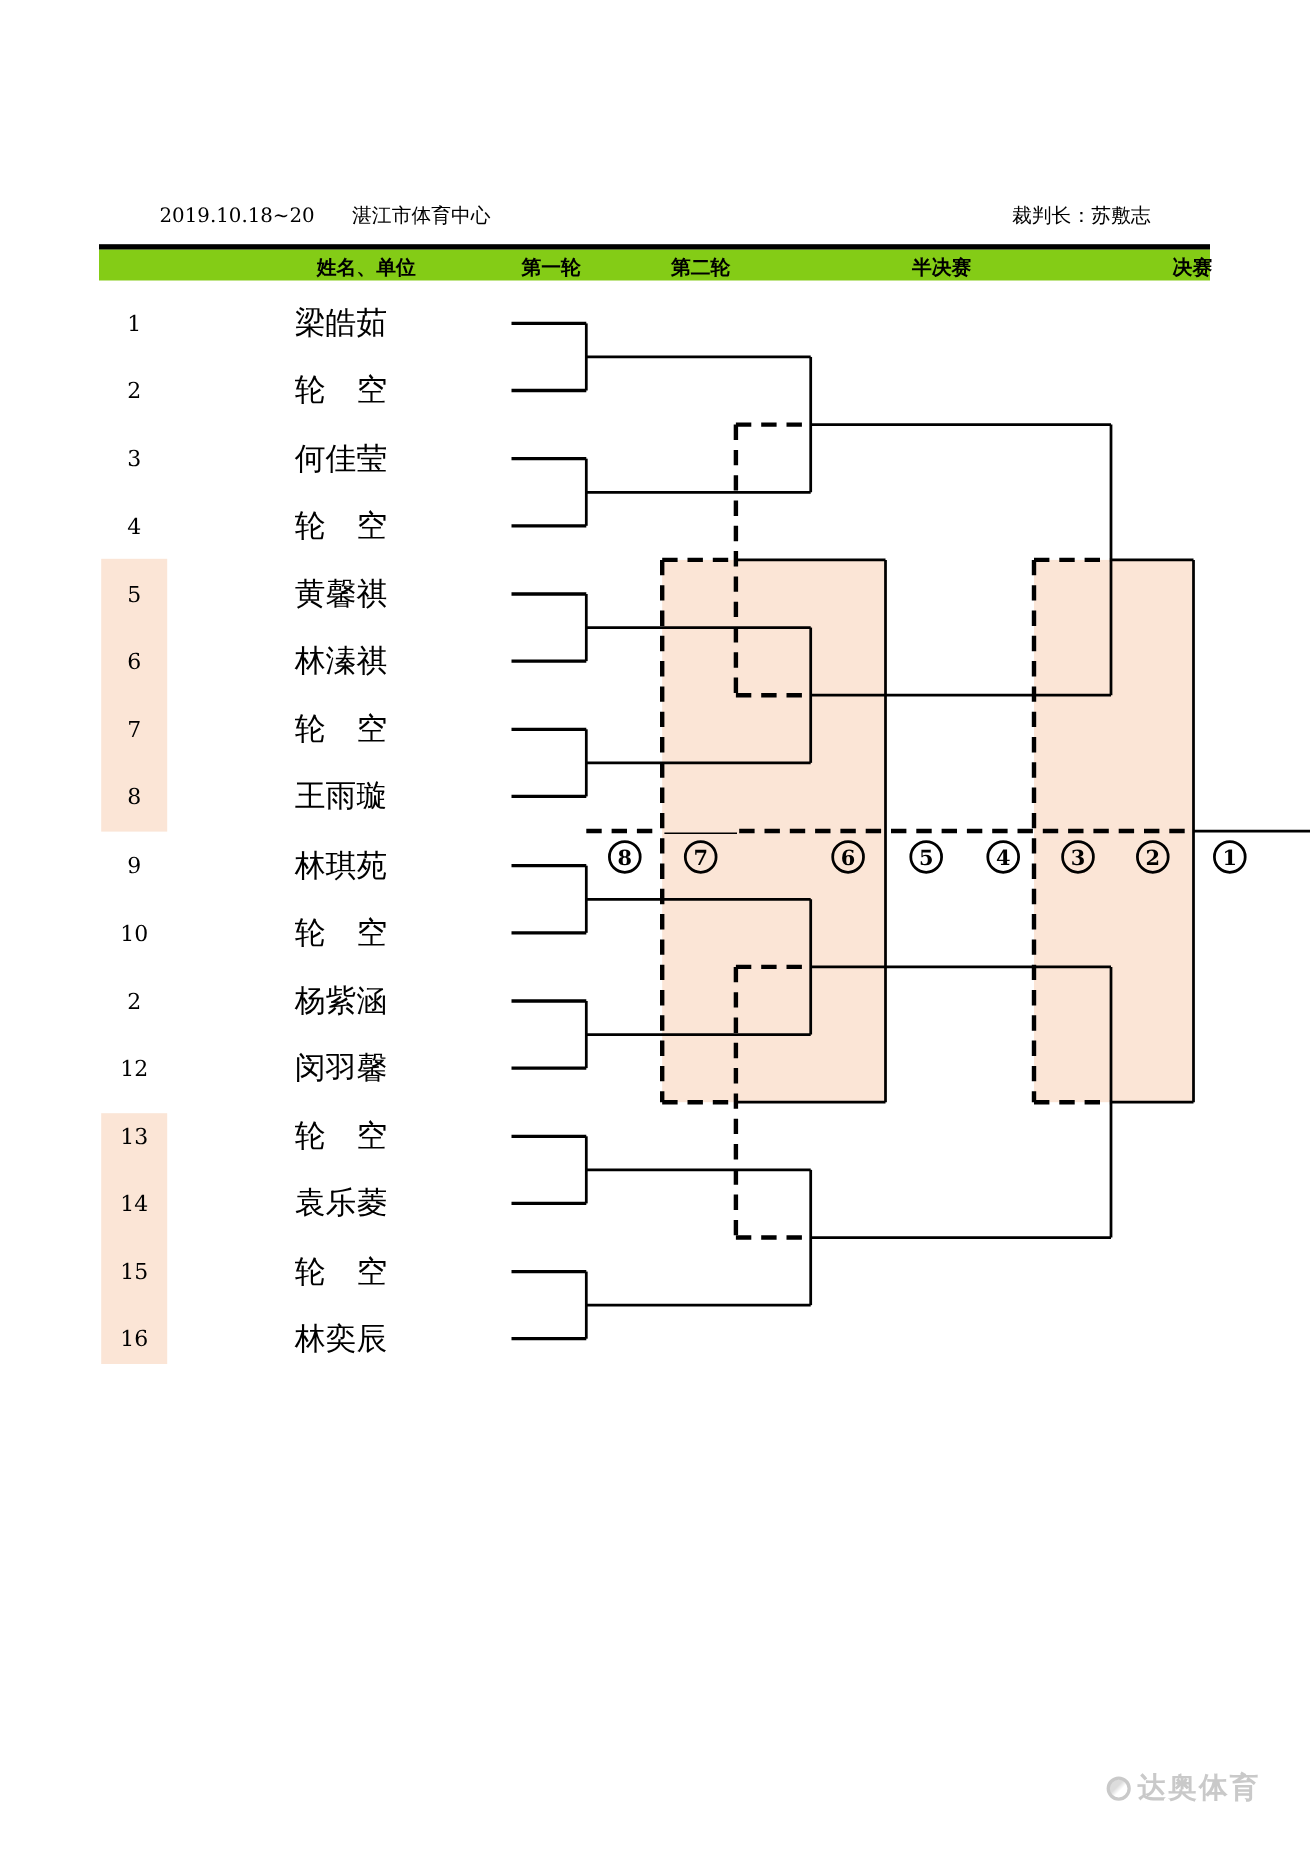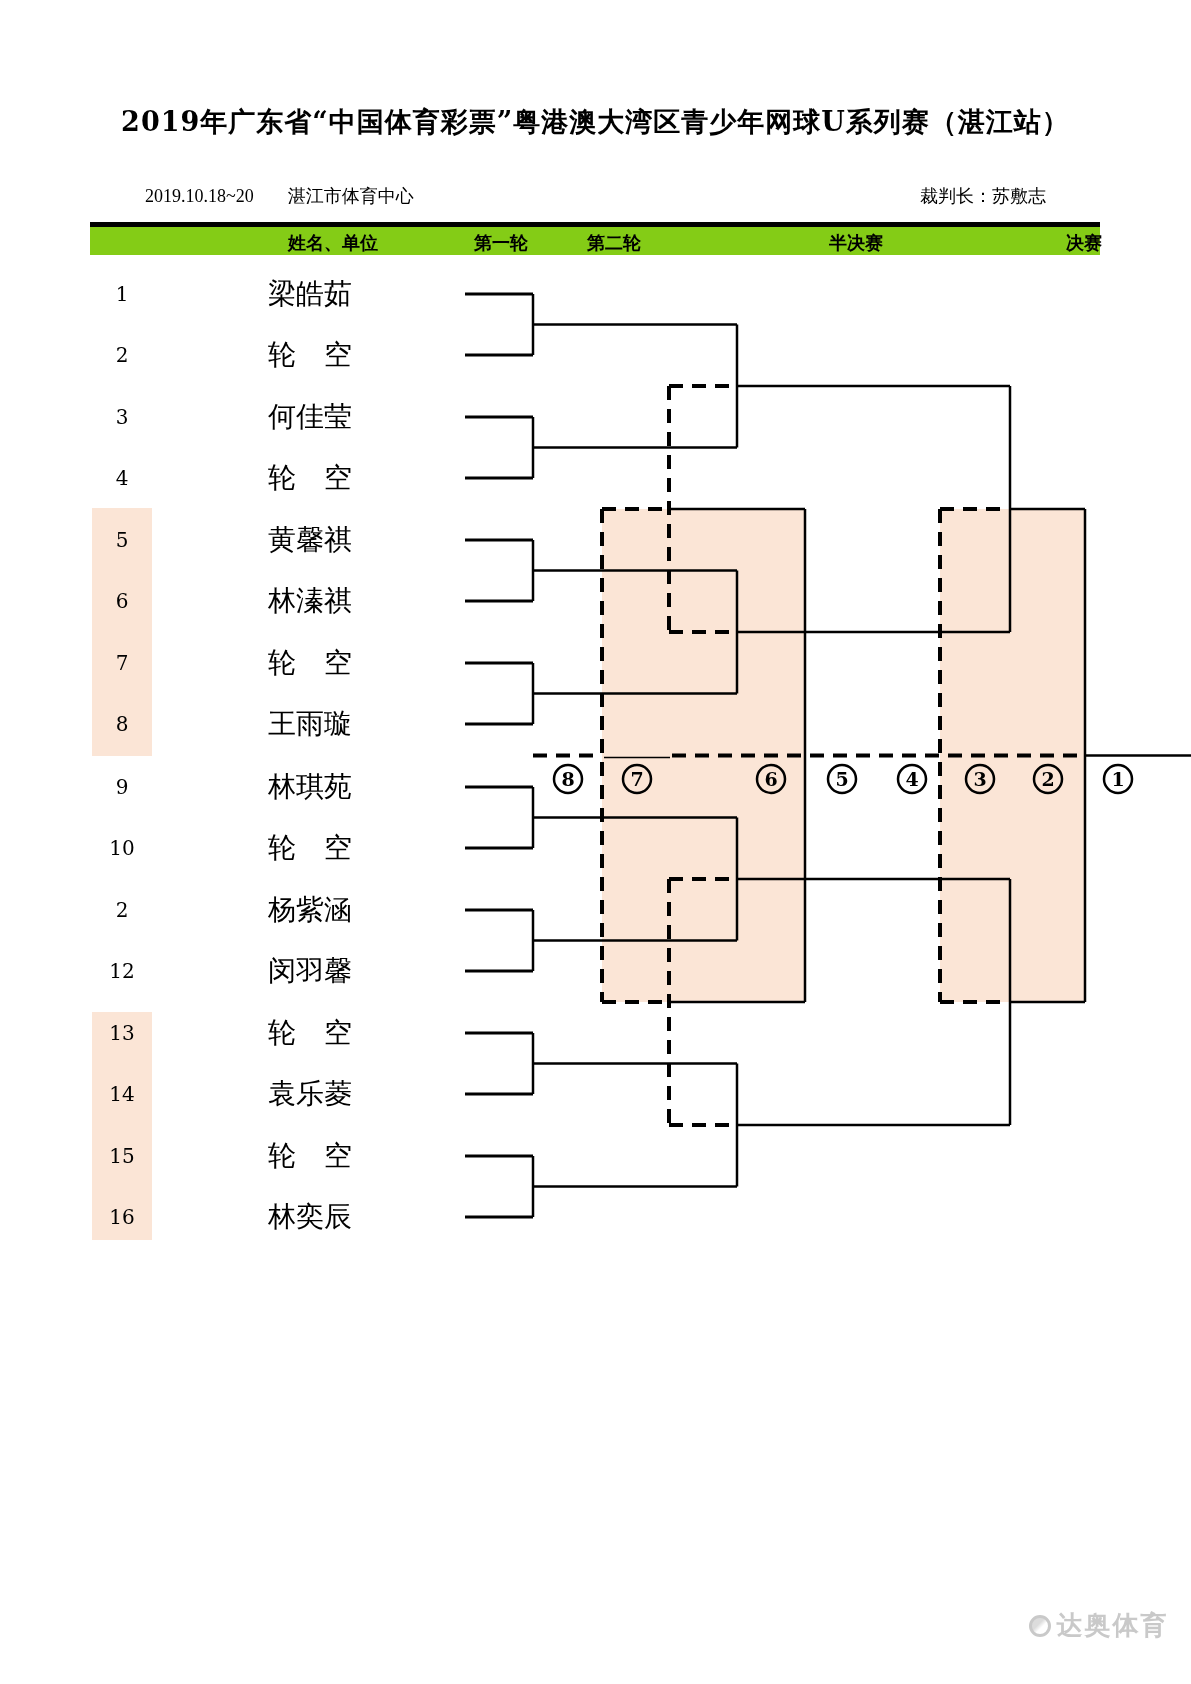--- a/index.html
+++ b/index.html
@@ -14,21 +14,21 @@
   .abs{position:absolute;}
   .title1{
     top:104px;left:0;width:1191px;
     text-align:center;font-size:27px;font-weight:bold;
     letter-spacing:1px;white-space:nowrap;
   }
   .title2{
     top:144px;left:0;width:1191px;
     text-align:center;font-size:27px;font-weight:bold;
   }
-  .inforow{top:184px;left:0;width:1191px;height:24px;font-size:18px;font-family:Liberation Serif, serif;}
+  .inforow{top:184px;left:0;width:1191px;height:24px;font-size:18px;}
   .date-venue{position:absolute;left:145px;top:0;}
   .venue{margin-left:34px;}
   .referee{position:absolute;right:145px;top:0;}
   .thickrule{top:222px;left:90px;width:1010px;height:5px;background:#000;}
   .headband{top:227px;left:90px;width:1010px;height:28px;background:#84cc16;}
   .colhead{
     position:absolute;top:4px;transform:translateX(-50%);
     font-size:18px;font-weight:bold;white-space:nowrap;
   }
   .seedblock{left:92px;width:60px;background:#fbe5d6;}
@@ -40,50 +40,48 @@
   .pname{
     position:absolute;left:165px;width:290px;text-align:center;
     font-size:28px;white-space:pre;
   }
   svg{position:absolute;top:0;left:0;}
   .wm{
     top:1608px;left:1006px;width:185px;height:40px;
     color:#c9c9c9;font-size:26px;font-weight:bold;
     text-shadow:1px 1px 0 #ffffff;
     white-space:nowrap;
-    text-align:center;
   }
   .wm-icon{
     display:inline-block;width:22px;height:22px;
     border:3px solid #c9c9c9;border-radius:50%;
     vertical-align:middle;margin-right:6px;
     box-sizing:border-box;
     background:linear-gradient(135deg,#dcdcdc 40%,#ffffff 60%);
   }
   .wm-text{vertical-align:middle;letter-spacing:2px;}
 </style>
 </head>
 <body>
 
 <div class="page">
 
-  <div class="abs title1">2019年广东省“中国体育彩票”粤港澳大湾区青少年网球U系列赛（湛江站）</div>
 
   <div class="abs inforow">
     <span class="date-venue">
       <span>2019.10.18~20</span><span class="venue">湛江市体育中心</span>
     </span>
     <span class="referee">裁判长：苏敷志</span>
   </div>
 
   <div class="abs thickrule"></div>
   <div class="abs headband">
     <span class="colhead" style="left:243px">姓名、单位</span>
     <span class="colhead" style="left:411px">第一轮</span>
-    <span class="colhead" style="left:524px">第二轮</span>
+    <span class="colhead" style="left:547px">第二轮</span>
     <span class="colhead" style="left:766px">半决赛</span>
     <span class="colhead" style="left:994px">决赛</span>
   </div>
 
   <div class="abs seedblock" style="top:508px;height:248px;"></div>
   <div class="abs seedblock" style="top:1012px;height:228px;"></div>
 
   <svg width="1191" height="1684">
 
     <g>

